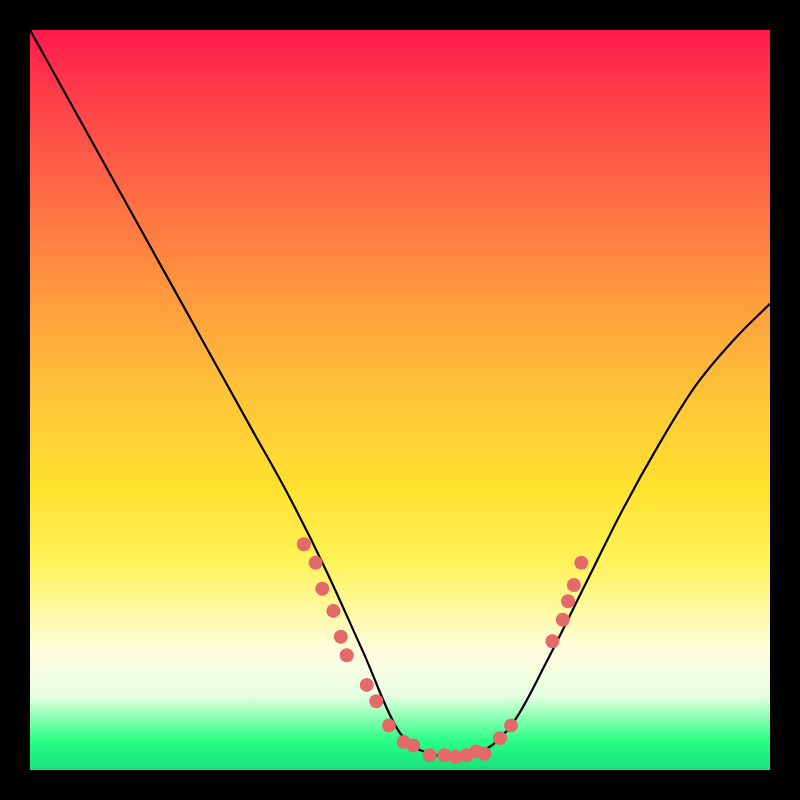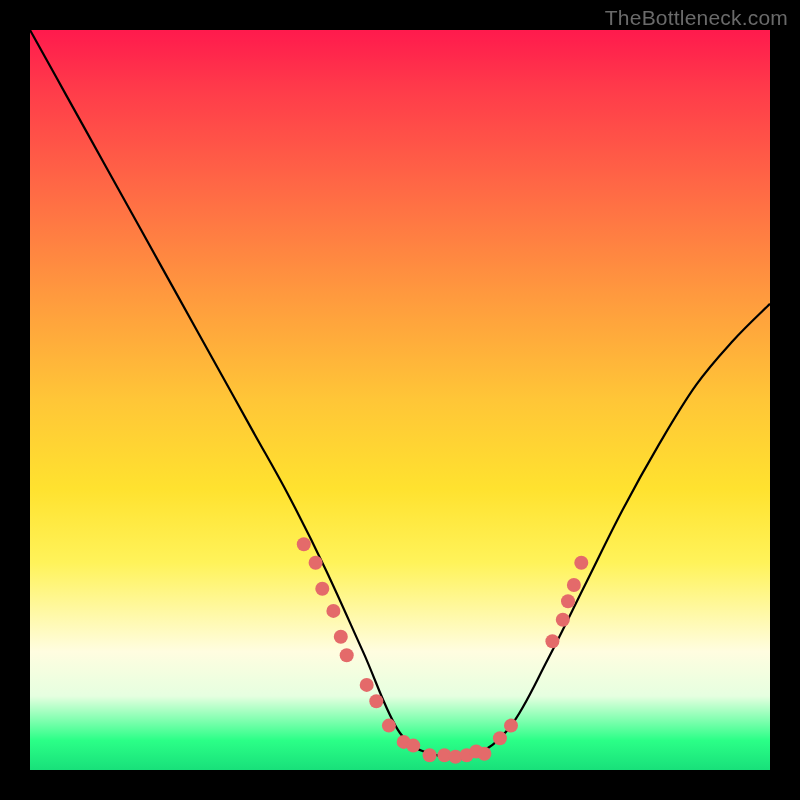--- a/index.html
+++ b/index.html
@@ -87,14 +87,13 @@
           <circle cx="469.9" cy="708.2" r="7" fill="#e46a6a"></circle>
           <circle cx="481.0" cy="695.6" r="7" fill="#e46a6a"></circle>
           <circle cx="522.4" cy="611.2" r="7" fill="#e46a6a"></circle>
           <circle cx="532.8" cy="589.8" r="7" fill="#e46a6a"></circle>
           <circle cx="538.0" cy="571.3" r="7" fill="#e46a6a"></circle>
           <circle cx="543.9" cy="555.0" r="7" fill="#e46a6a"></circle>
           <circle cx="551.3" cy="532.8" r="7" fill="#e46a6a"></circle>
         </g>
     </svg>
   </div>
-  <div class="watermark">TheBottleneck.com</div>
 </div>
 
 </body></html>

